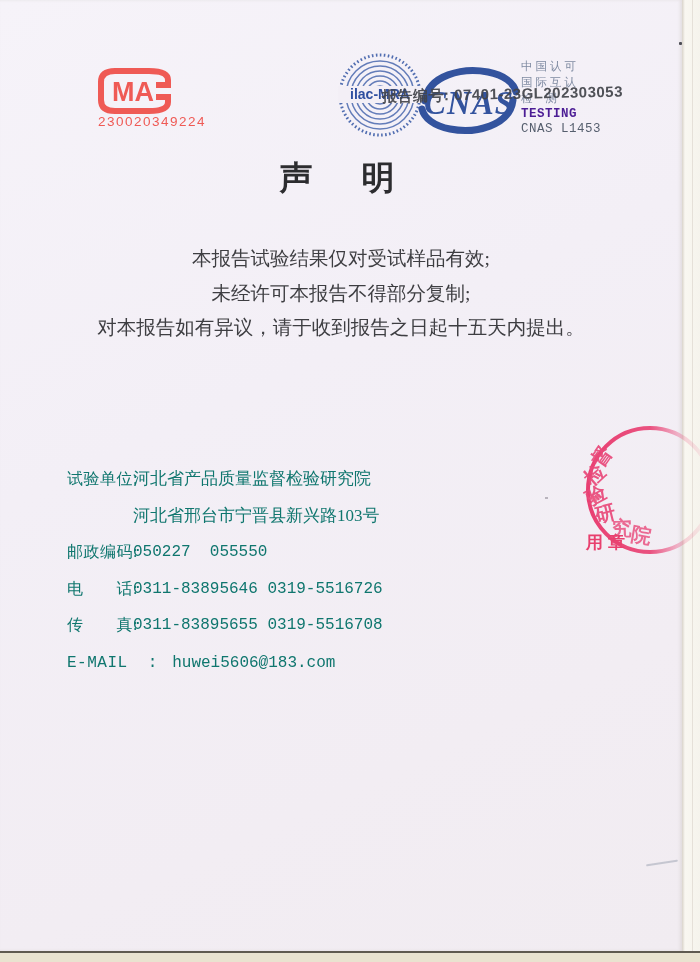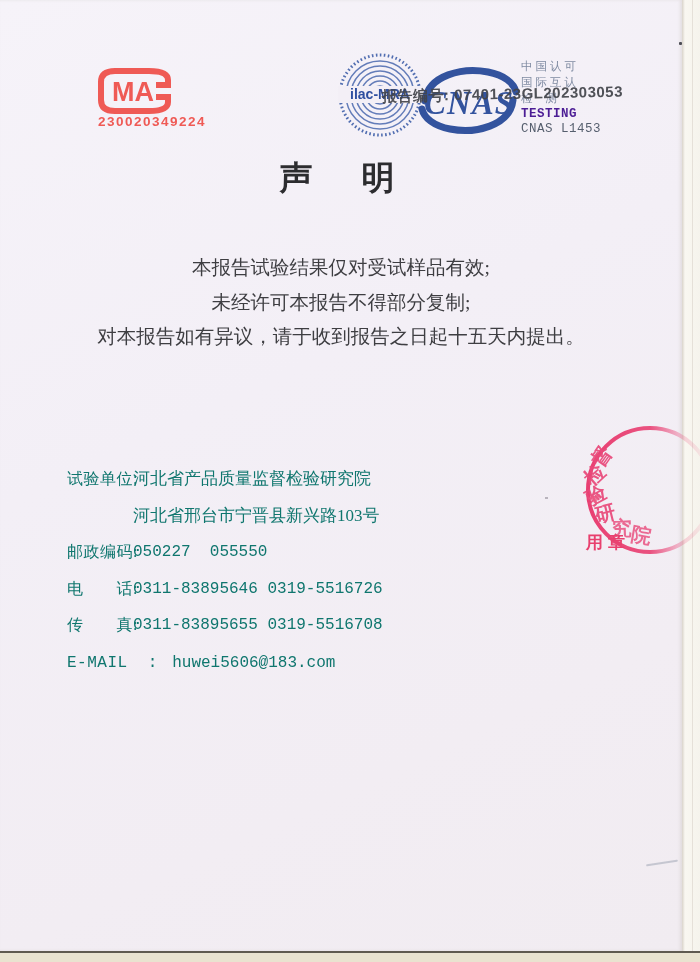--- a/index.html
+++ b/index.html
@@ -19,40 +19,40 @@
   .scan-bottom{position:absolute;left:0;top:951px;width:700px;height:11px;
                background:#e9e3d0;border-top:2px solid #5f5a50;box-sizing:border-box;}
   .crease{position:absolute;left:646px;top:862px;width:32px;height:2px;background:#aeb2bf;
           transform:rotate(-9deg);opacity:.65;border-radius:2px;}
   .speck1{position:absolute;left:679px;top:42px;width:3px;height:3px;background:#4d4d55;border-radius:1px;}
   .speck2{position:absolute;left:545px;top:497px;width:3px;height:2px;background:#b9b4bd;}
 
   
   .cma-box{position:absolute;left:97px;top:67px;width:84px;height:48px;}
   .cma-number{position:absolute;left:98px;top:114px;width:110px;
-              font-family:"Liberation Sans",sans-serif;font-weight:bold;
+              font-family:"Liberation Sans",sans-serif;font-weight:normal;
               font-size:13.5px;letter-spacing:1.5px;color:#ef5a55;}
   .ilac-box{position:absolute;left:337px;top:52px;width:86px;height:86px;}
   .cnas-box{position:absolute;left:411px;top:63px;width:116px;height:74px;}
 
   .accred{position:absolute;left:521px;top:59px;width:120px;
           font-family:Liberation Mono, monospace;}
   .accred .zh{font-size:11.5px;line-height:16px;letter-spacing:3px;color:#7e8aa1;}
   .accred .en{font-size:12.5px;line-height:15px;letter-spacing:.5px;color:#4c1d95;font-weight:bold;}
   .accred .en2{font-weight:normal;color:#565f6e;}
 
   .report-stamp{position:absolute;left:382px;top:85px;width:250px;
                 font-family:"Liberation Sans",sans-serif;font-weight:bold;
                 font-size:15px;letter-spacing:.5px;color:#43454b;opacity:.93;
                 transform:rotate(-1.2deg);white-space:nowrap;z-index:5;}
 
   
   .doc-title{position:absolute;left:0;top:156px;width:682px;text-align:center;
              font-size:33px;font-weight:bold;letter-spacing:8px;color:#2c2c2f;}
-  .statements{position:absolute;left:0;top:258px;width:682px;text-align:center;
+  .statements{position:absolute;left:0;top:249px;width:682px;text-align:center;
               color:#3e3e42;font-size:19.5px;}
   .statements p{margin:0 0 14.5px 0;line-height:20px;white-space:pre;}
 
   .contact{position:absolute;left:67px;top:469px;width:560px;color:#0f766e;font-size:17px;}
   .crow{position:relative;height:36.5px;line-height:20px;}
   .clabel{font-size:16px;letter-spacing:.5px;white-space:pre;}
   .cval{position:absolute;left:66px;top:0;white-space:pre;}
   .mono{font-family:"Liberation Mono",monospace;font-size:16px;letter-spacing:0;}
   .crow.email .clabel{font-family:Liberation Mono, monospace;font-size:16px;}
   .crow.email .cval{position:static;margin-left:10px;}

